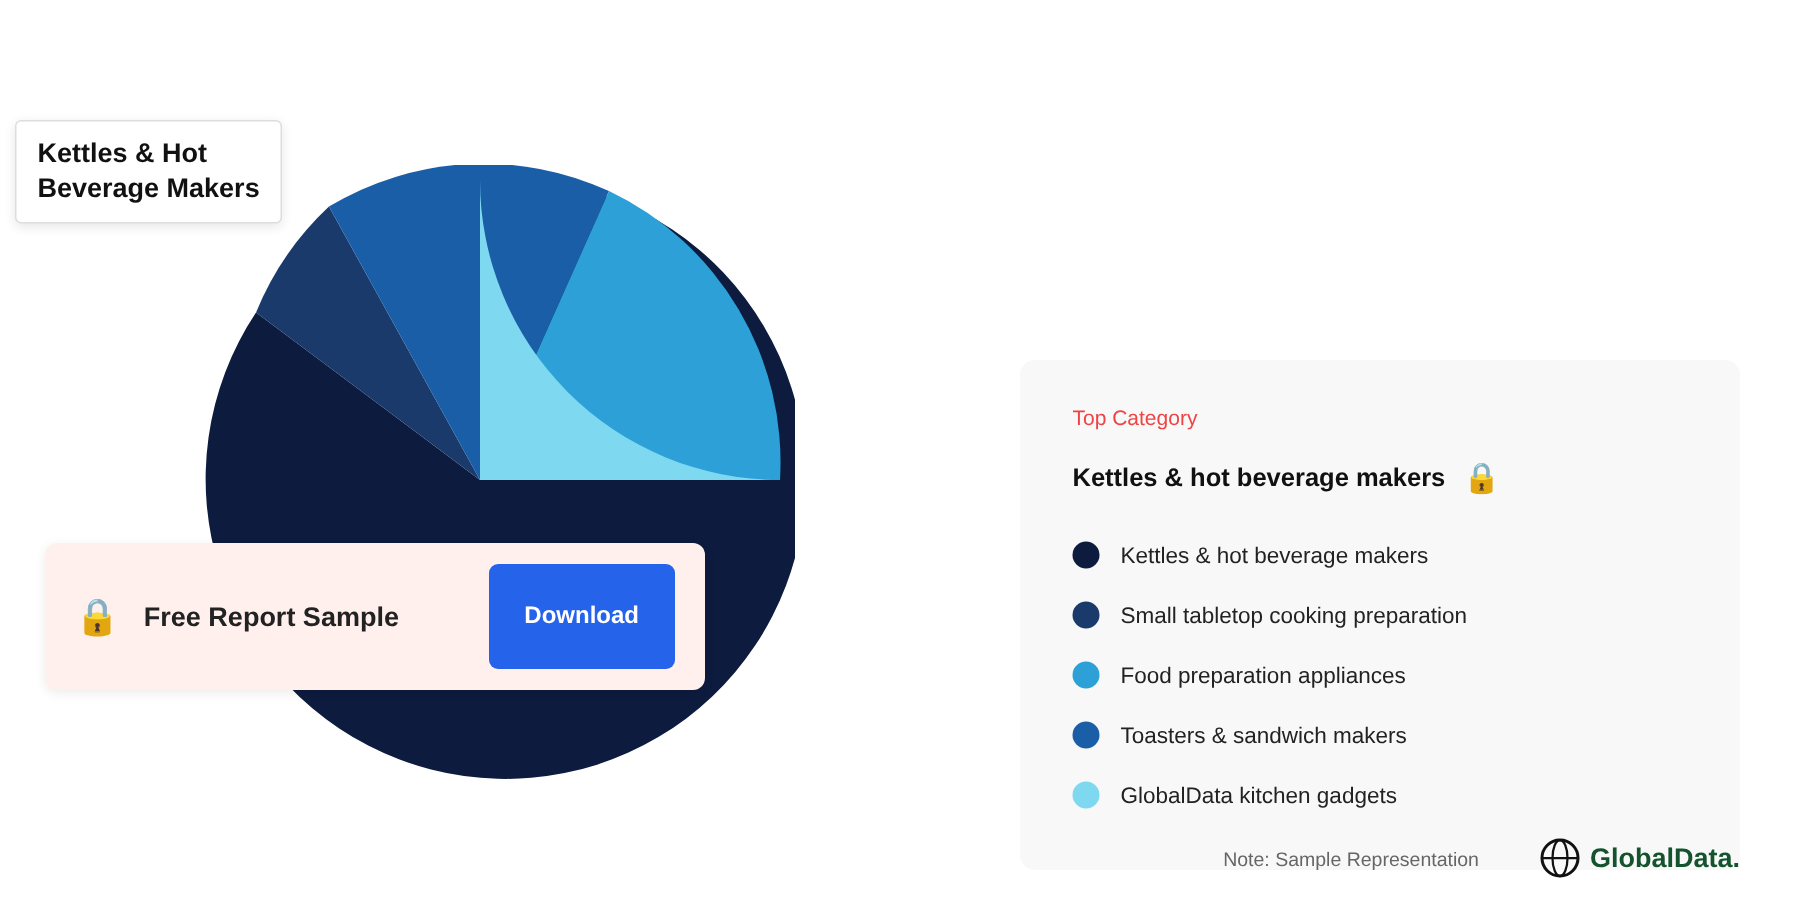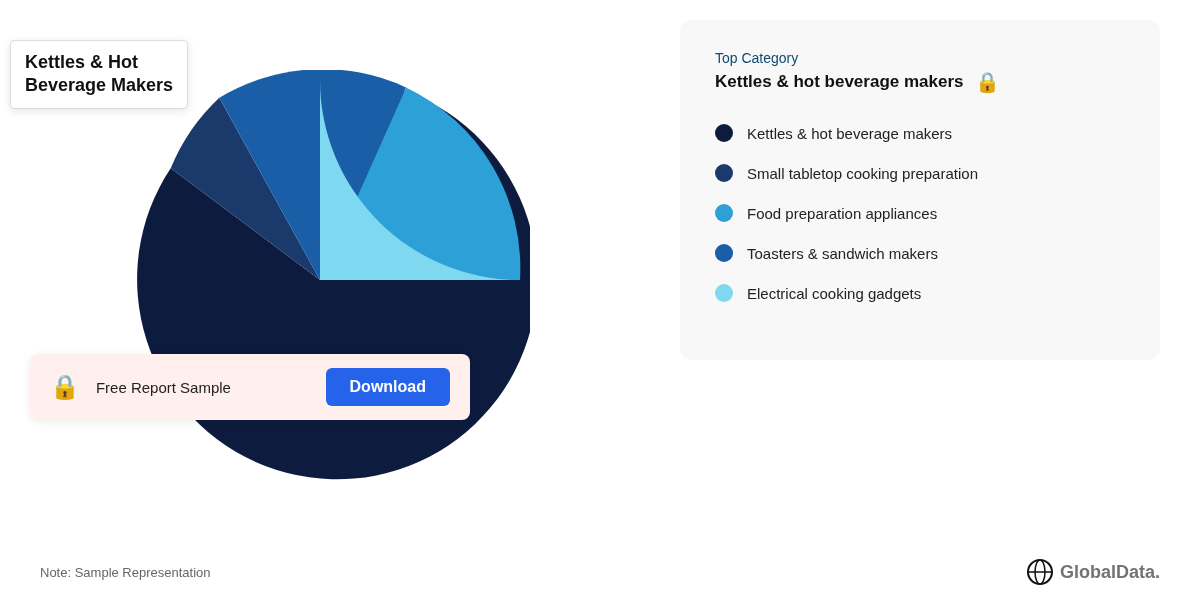--- a/index.html
+++ b/index.html
@@ -9,21 +9,21 @@
       background: #fff;
       font-family: Arial, sans-serif;
       overflow: hidden;
       position: relative;
     }
 
     .main-container {
       width: 1200px;
       height: 600px;
       display: flex;
-      align-items: flex-start;
+      align-items: flex-end;
       justify-content: space-between;
       padding: 20px 40px;
       position: relative;
     }
 
     
     .chart-area {
       width: 560px;
       height: 520px;
       position: relative;
@@ -75,51 +75,51 @@
       box-shadow: 0 2px 8px rgba(0,0,0,0.08);
       width: 440px;
     }
 
     .lock-icon-orange {
       font-size: 24px;
       color: #e8521a;
     }
 
     .report-text {
-      font-size: 15px;
-      font-weight: normal;
+      font-size: 18px;
+      font-weight: bold;
       color: #222;
       flex: 1;
     }
 
     .download-btn {
       background: #2563eb;
       color: white;
       border: none;
       border-radius: 6px;
-      padding: 10px 24px;
+      padding: 26px 24px;
       font-size: 16px;
       font-weight: 600;
       cursor: pointer;
     }
 
     
     .legend-panel {
       width: 480px;
       background: #f8f8f8;
       border-radius: 10px;
       padding: 30px 35px;
       height: auto;
       min-height: 340px;
     }
 
     .legend-top-cat {
       font-size: 14px;
-      color: #0c4a6e;
-      margin-bottom: 4px;
+      color: #ef4444;
+      margin-bottom: 20px;
     }
 
     .legend-title-row {
       display: flex;
       align-items: center;
       gap: 12px;
       margin-bottom: 30px;
     }
 
     .legend-title {
@@ -158,35 +158,36 @@
     }
 
     
     .bottom-bar {
       position: absolute;
       bottom: 14px;
       left: 40px;
       right: 40px;
       display: flex;
       align-items: center;
-      justify-content: space-between;
+      justify-content: flex-end;
+      gap: 40px;
     }
 
     .note-text {
       font-size: 13px;
       color: #666;
     }
 
     .brand-logo {
       display: flex;
       align-items: center;
       gap: 6px;
       font-size: 18px;
       font-weight: bold;
-      color: #737373;
+      color: #14532d;
     }
 
     .brand-icon {
       width: 28px;
       height: 28px;
     }
   </style>
 </head>
 <body>
 
@@ -240,21 +241,21 @@
       <div class="legend-item">
         <div class="legend-dot" style="background:#2da0d8;"></div>
         <span class="legend-label">Food preparation appliances</span>
       </div>
       <div class="legend-item">
         <div class="legend-dot" style="background:#1a5ea8;"></div>
         <span class="legend-label">Toasters &amp; sandwich makers</span>
       </div>
       <div class="legend-item">
         <div class="legend-dot" style="background:#7dd8f0;"></div>
-        <span class="legend-label">Electrical cooking gadgets</span>
+        <span class="legend-label">GlobalData kitchen gadgets</span>
       </div>
     </div>
   </div>
 
 </div>
 
 <div class="bottom-bar">
   <span class="note-text">Note: Sample Representation</span>
   <div class="brand-logo">
     <svg class="brand-icon" viewBox="0 0 28 28">

